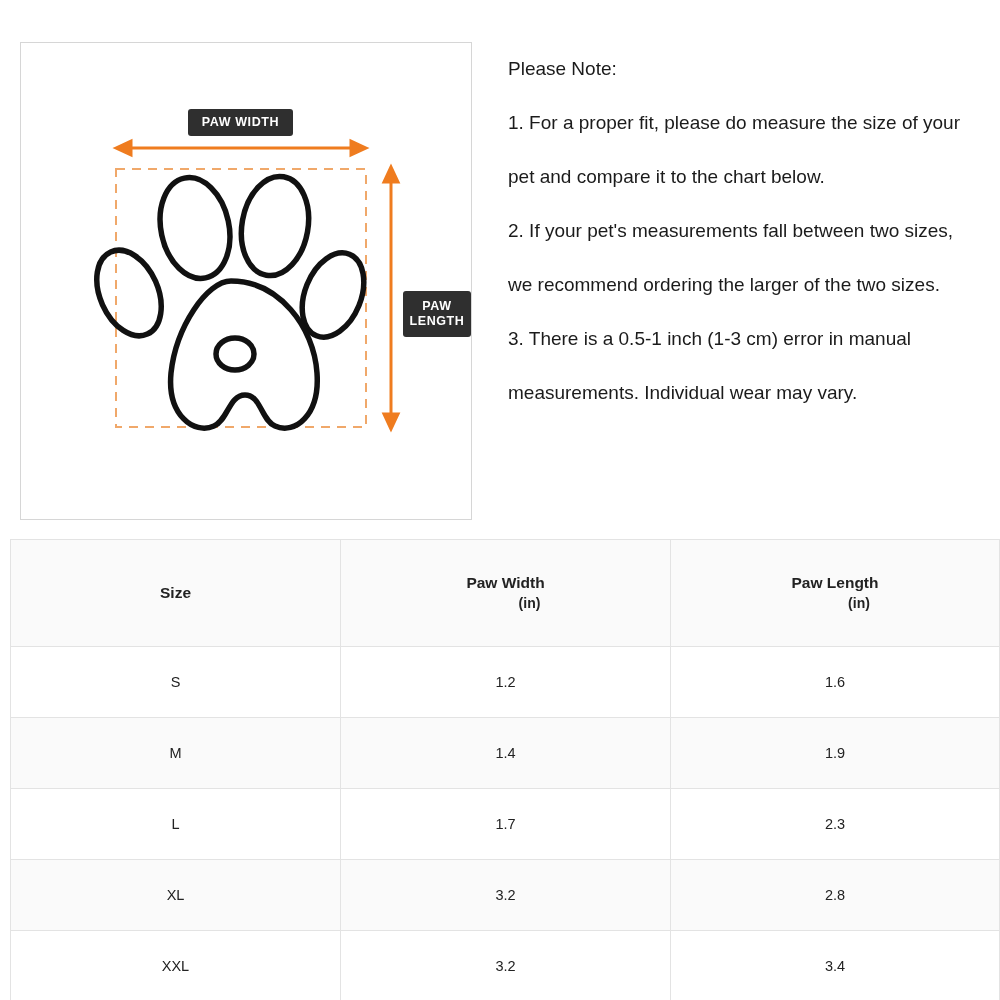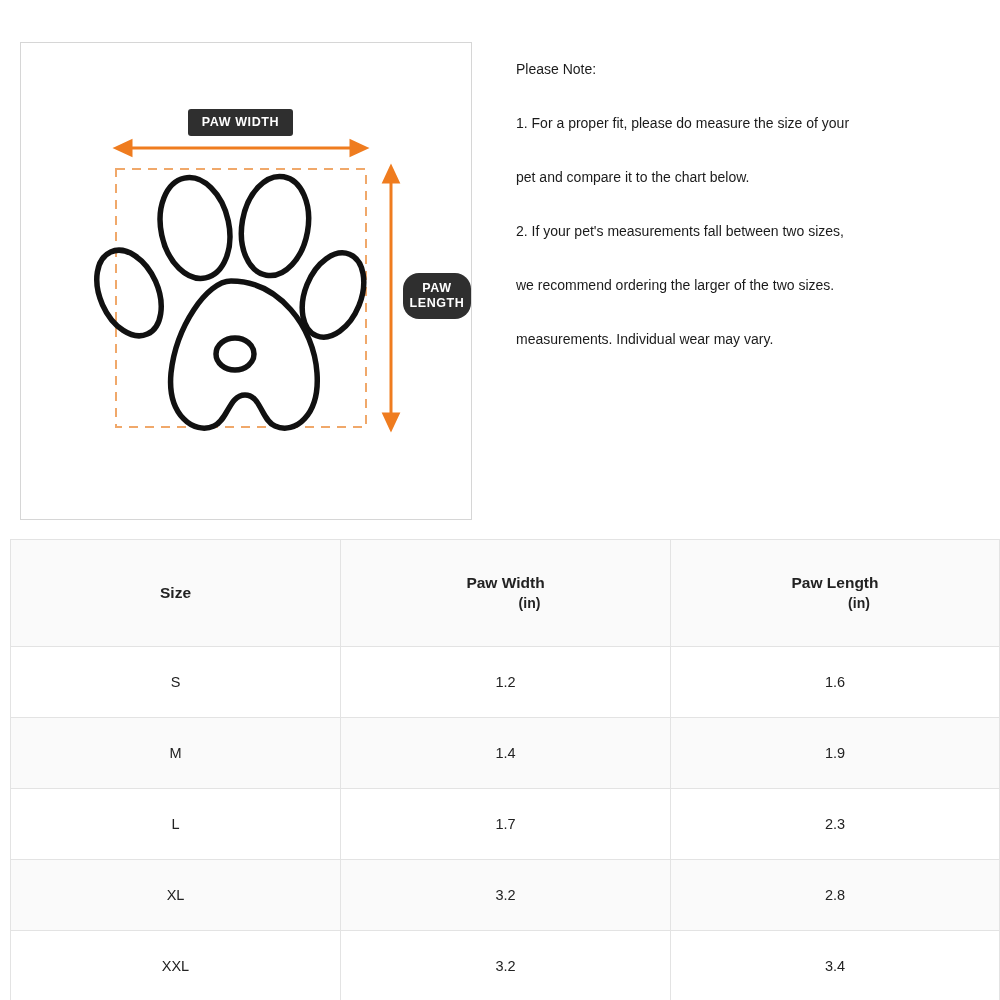--- a/index.html
+++ b/index.html
@@ -33,22 +33,22 @@
     box-sizing: border-box;
     flex: 0 0 auto;
   }
 
   .notes {
     margin: 42px 0 0 28px;
     width: 486px;
     flex: 0 0 auto;
   }
   .notes p {
-    margin: 0 0 0 16px;
-    font-size: 14px;
+    margin: 0 0 0 8px;
+    font-size: 19px;
     line-height: 54px;
     color: #1b1b1b;
     white-space: nowrap;
   }
 
   
   .diagram-svg {
     display: block;
   }
 
@@ -65,24 +65,23 @@
     line-height: 15px;
     box-sizing: border-box;
   }
   #chip-width {
     left: 167px;
     top: 66px;
     width: 105px;
   }
   #chip-length {
     left: 382px;
-    top: 230px;
+    top: 248px;
     width: 68px;
     padding: 8px 6px;
-    border-radius: 16px;
   }
 
   
   .size-table {
     position: absolute;
     left: 10px;
     top: 539px;
     width: 980px;
     border-collapse: collapse;
     table-layout: fixed;
@@ -158,20 +157,21 @@
       <span>LENGTH</span>
     </div>
   </div>
 
   <div class="notes">
     <p>Please Note:</p>
     <p>1. For a proper fit, please do measure the size of your</p>
     <p>pet and compare it to the chart below.</p>
     <p>2. If your pet's measurements fall between two sizes,</p>
     <p>we recommend ordering the larger of the two sizes.</p>
+    <p>3. There is a 0.5-1 inch (1-3 cm) error in manual</p>
     <p>measurements. Individual wear may vary.</p>
   </div>
 
 </div>
 
 <table class="size-table">
   <thead>
     <tr>
       <th class="col-size">Size</th>
       <th class="col-w">

